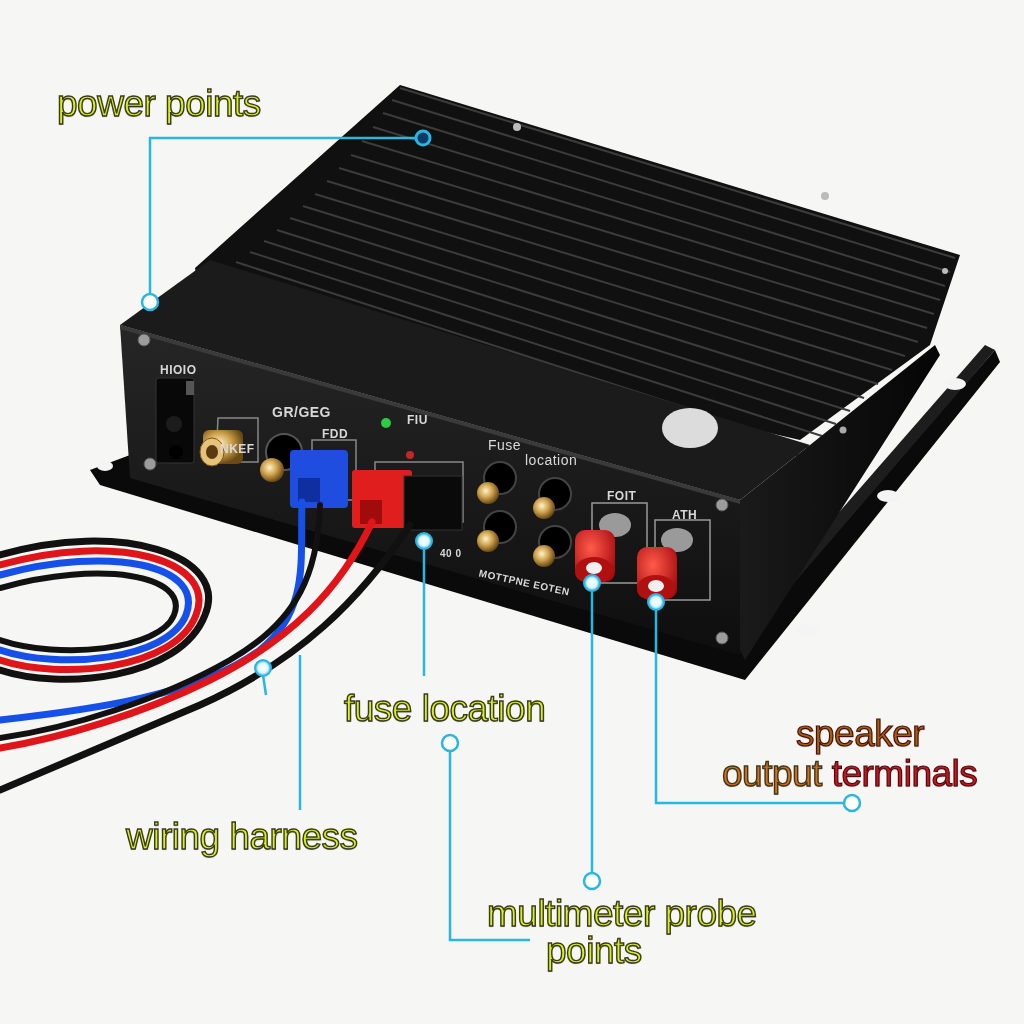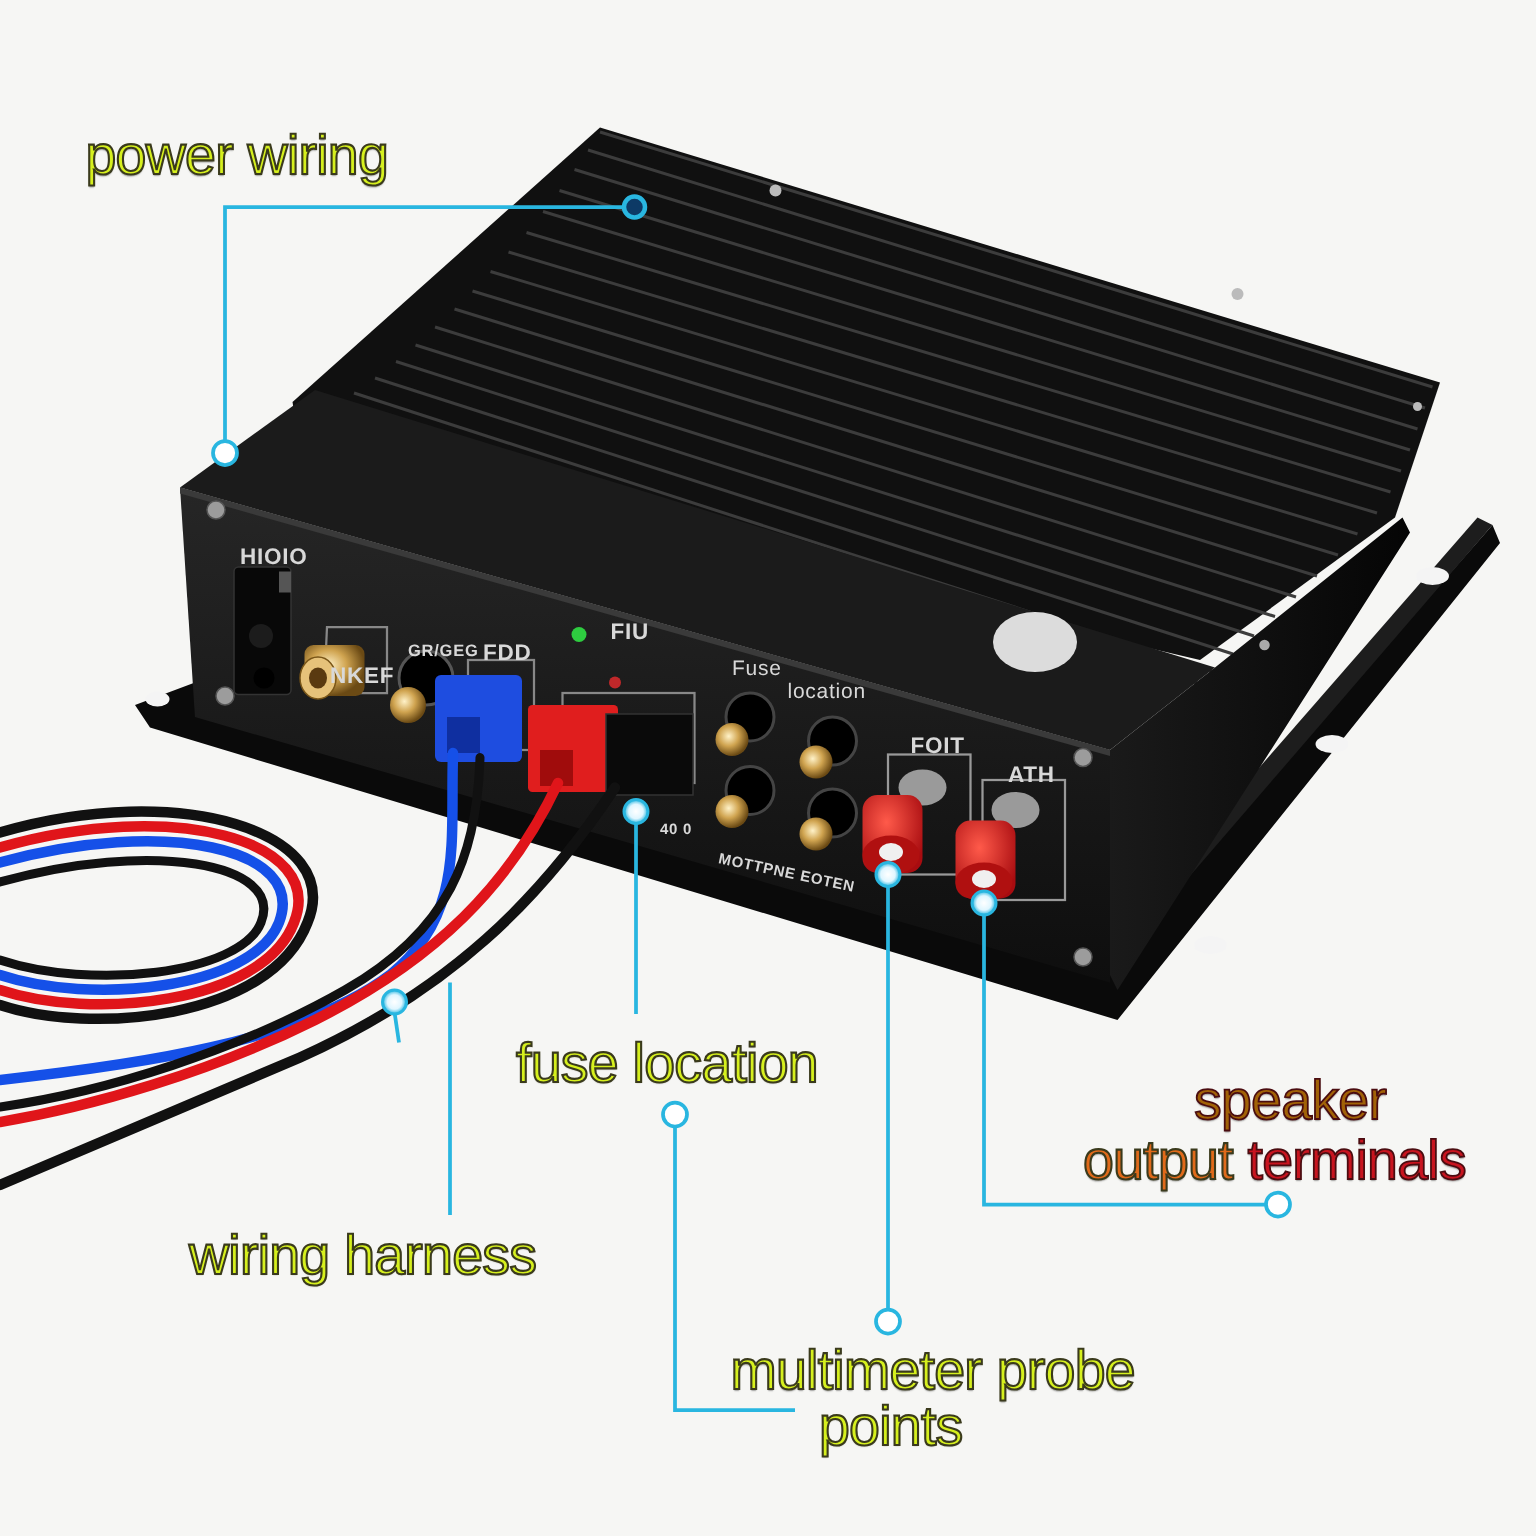--- a/index.html
+++ b/index.html
@@ -20,21 +20,21 @@
     text-shadow: 0 1px 1px rgba(0,0,0,0.35);
     white-space: nowrap;
     letter-spacing: -0.5px;
   }
   .label.red { color: #a16207; -webkit-text-stroke: 1.2px #4a0c10; }
   .label .orange { color: #e06a1a; }
   .label .red { color: #c8141f; }
   .panel-text {
     position: absolute;
     font-family: "Liberation Sans", sans-serif;
-    font-size: 15px;
+    font-size: 12px;
     color: #d8d8d8;
     font-weight: bold;
     letter-spacing: 0.5px;
   }
   .panel-text.big { font-size: 14px; font-weight: normal; }
 </style>
 </head>
 <body>
 
 <svg id="scene" viewBox="0 0 1024 1024" xmlns="http://www.w3.org/2000/svg">
@@ -210,31 +210,31 @@
     <circle cx="450" cy="743" r="8" fill="#ffffff" stroke="#29b6e0" stroke-width="2.5"></circle>
     <circle cx="592" cy="583" r="8" fill="url(#glowDot)" stroke="#29b6e0" stroke-width="2"></circle>
     <circle cx="656" cy="602" r="8" fill="url(#glowDot)" stroke="#29b6e0" stroke-width="2"></circle>
     <circle cx="592" cy="881" r="8" fill="#ffffff" stroke="#29b6e0" stroke-width="2.5"></circle>
     <circle cx="852" cy="803" r="8" fill="#ffffff" stroke="#29b6e0" stroke-width="2.5"></circle>
   </g>
 </svg>
 
 <span class="panel-text" style="left:160px;top:363px;">HIOIO</span>
 <span class="panel-text" style="left:220px;top:403px;margin-top:39px;">NKEF</span>
-<span class="panel-text" style="left:272px;top:428px;font-size:11px;">GR/GEG</span>
+<span class="panel-text" style="left:272px;top:404px;font-size:14px;">GR/GEG</span>
 <span class="panel-text" style="left:322px;top:427px;text-align:right;">FDD</span>
 <span class="panel-text" style="left:407px;top:413px;">FIU</span>
 <span class="panel-text big" style="left:488px;top:437px;">Fuse</span>
 <span class="panel-text big" style="left:525px;top:452px;">location</span>
 <span class="panel-text" style="left:478px;top:577px;font-size:10px;transform:rotate(12deg);">MOTTPNE EOTEN</span>
 <span class="panel-text" style="left:607px;top:489px;">FOIT</span>
 <span class="panel-text" style="left:672px;top:508px;">ATH</span>
 <span class="panel-text" style="left:440px;top:548px;font-size:10px;">40 0</span>
 
-<div class="label" style="left:57px;top:85px;">power wiring</div>
+<div class="label" style="left:57px;top:85px;">power points</div>
 <div class="label" style="left:344px;top:690px;">fuse location</div>
 <div class="label" style="left:126px;top:818px;">wiring harness</div>
 
 <div class="label red" style="left:796px;top:715px;">speaker</div>
 <div class="label" style="left:722px;top:755px;">
   <span class="orange">output</span>
   <span class="red" style="-webkit-text-stroke:1.2px #4a0c10;">terminals</span>
 </div>
 
 <div class="label" style="left:487px;top:895px;">multimeter probe</div>

